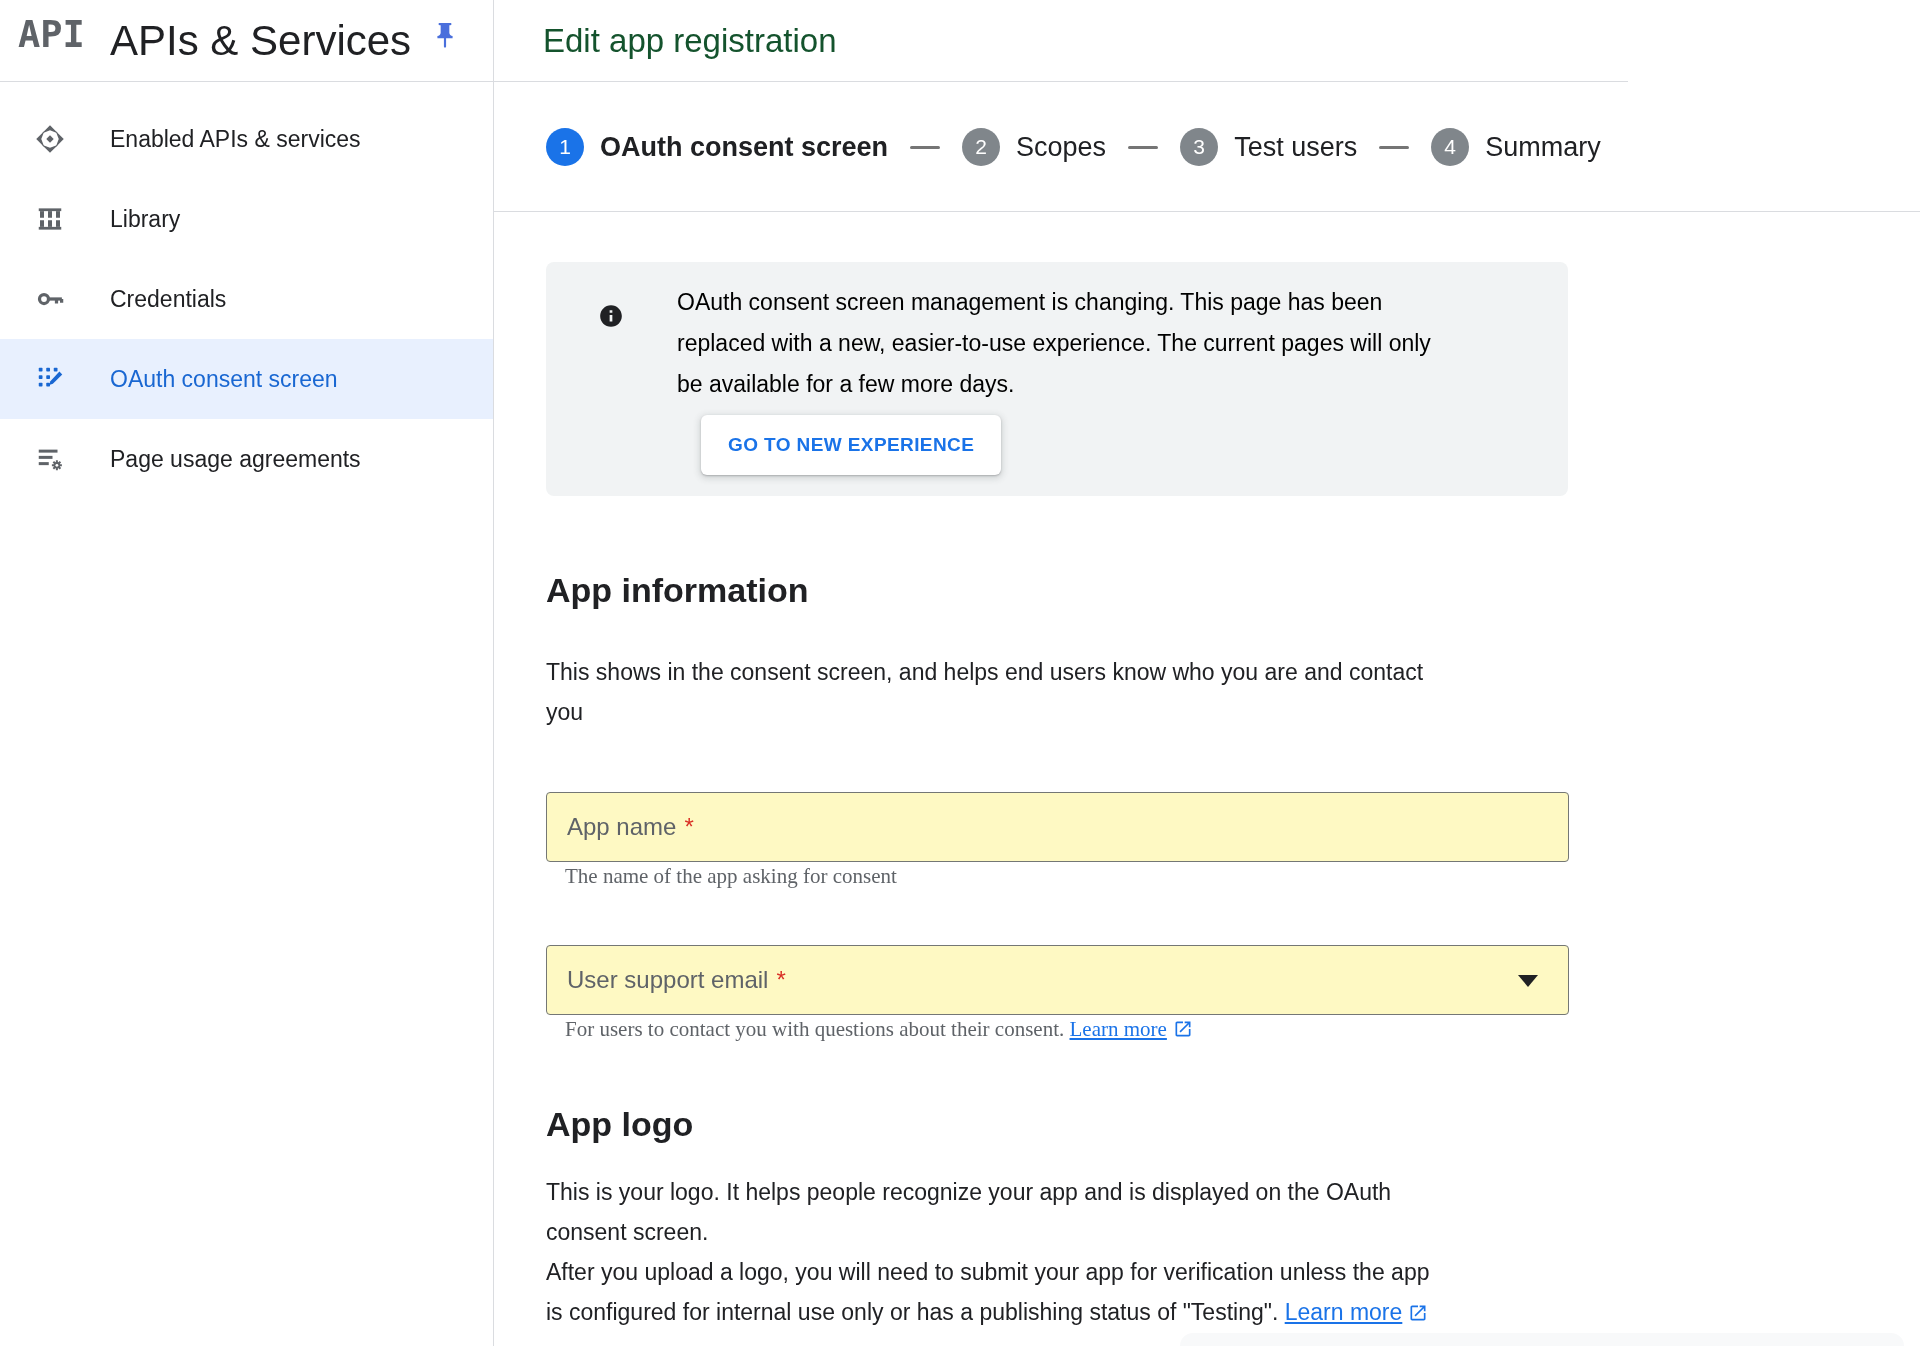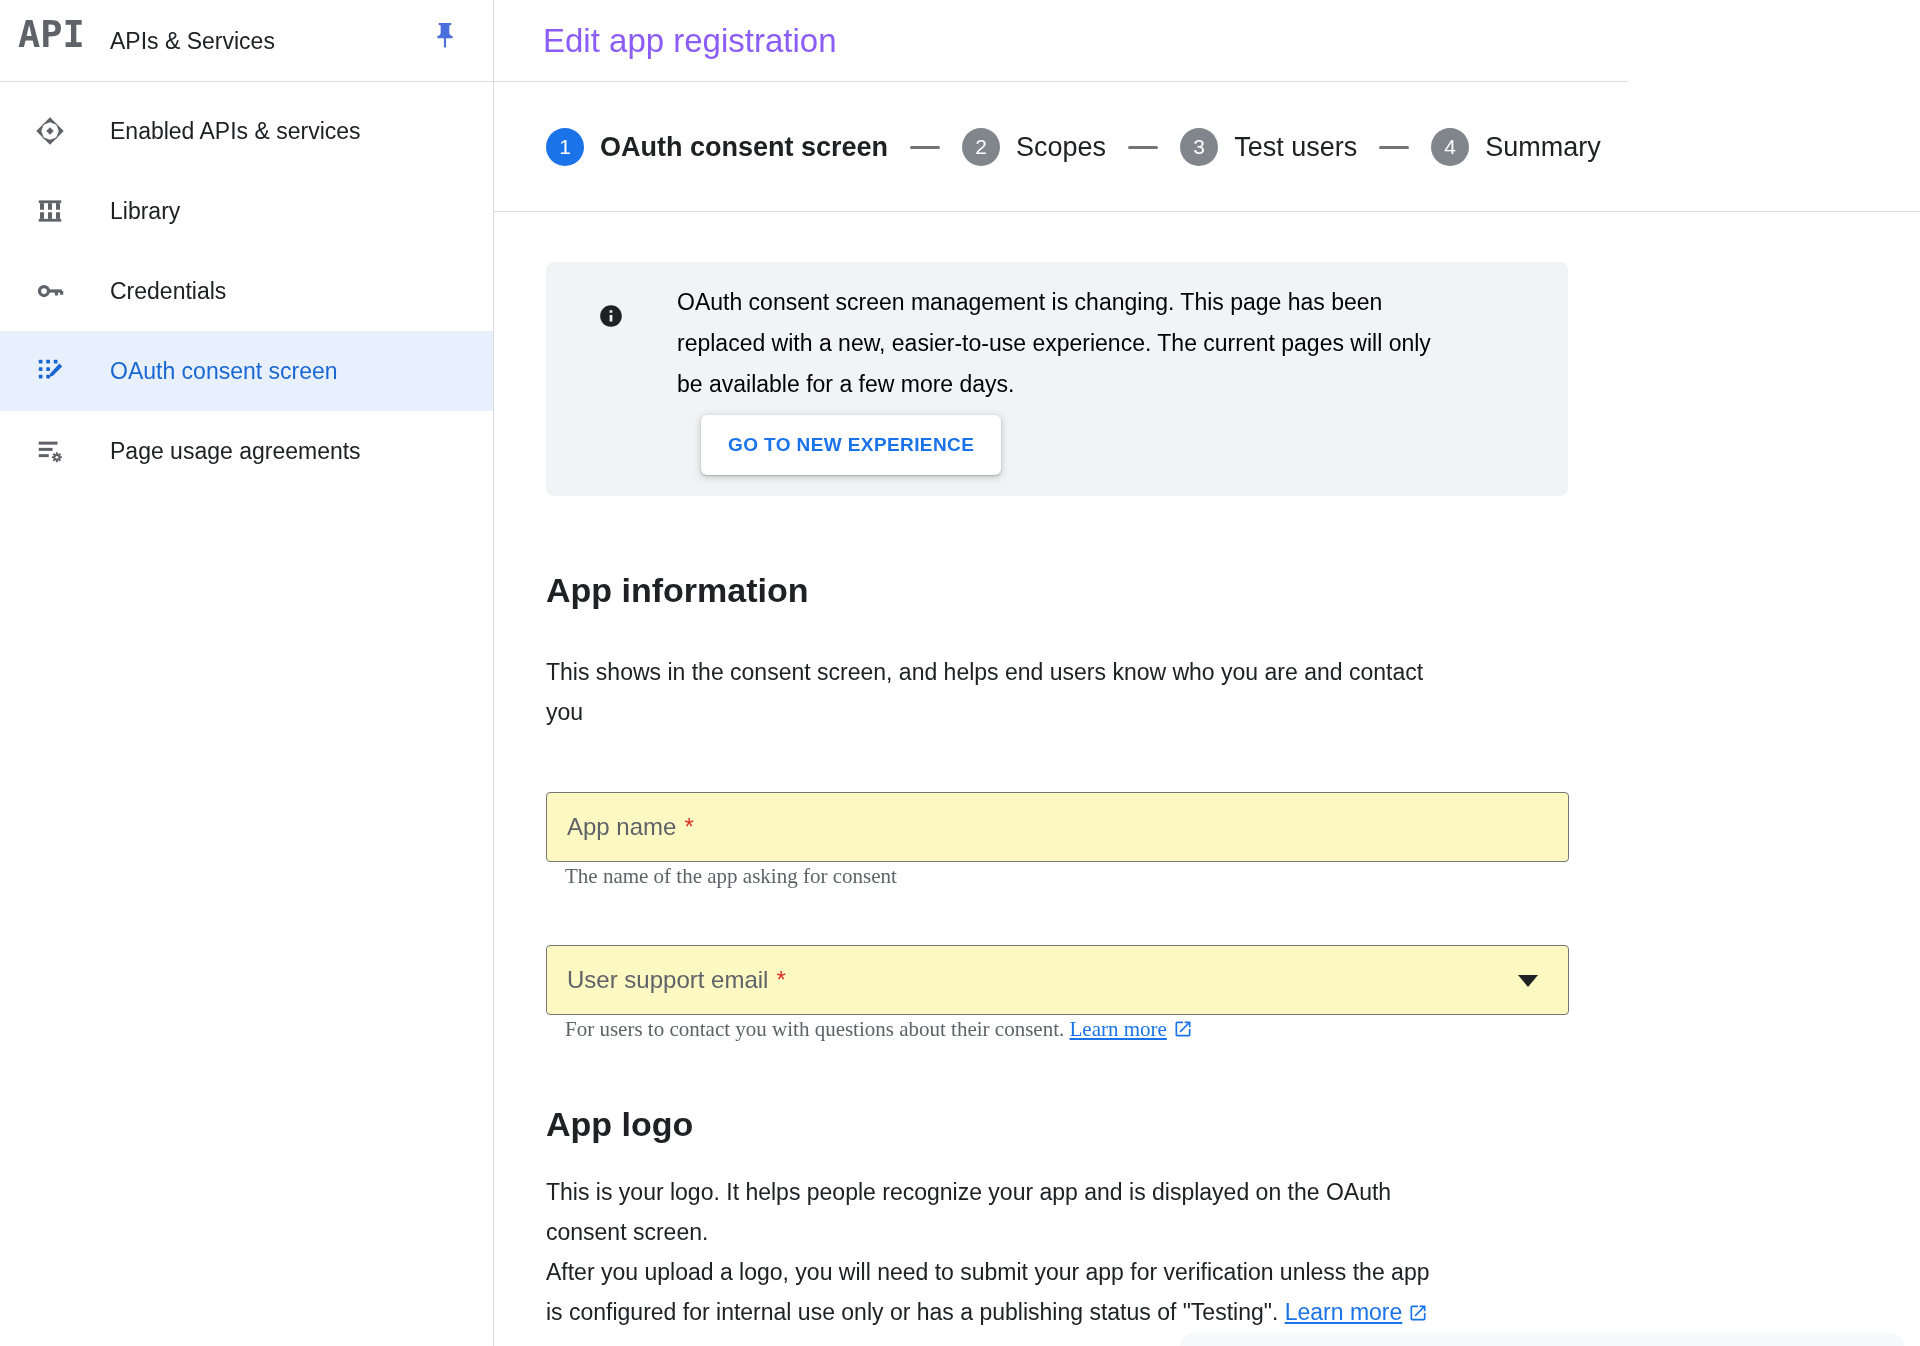--- a/index.html
+++ b/index.html
@@ -9,28 +9,28 @@
     background:#fff; color:#202124;
     font-family:"Liberation Sans", sans-serif;
   }
   
   .header { position:absolute; left:0; top:0; width:1628px; height:82px;
     background:#fff; border-bottom:1px solid #dadce0; z-index:3; }
   .api-logo { position:absolute; left:18px; top:13px;
     font-family:"DejaVu Sans Mono", monospace; font-weight:bold;
     font-size:37px; color:#5f6368; letter-spacing:0; }
   .product-title { position:absolute; left:110px; top:0; height:82px; line-height:82px;
-    font-size:23px; color:#202124; white-space:nowrap; }
+    font-size:42px; color:#202124; white-space:nowrap; }
   .pin { position:absolute; left:432px; top:19px; width:26px; height:34px; cursor:pointer; }
   .page-title { position:absolute; left:543px; top:0; height:82px; line-height:82px;
-    font-size:33px; color:#8b5cf6; white-space:nowrap; }
+    font-size:33px; color:#14532d; white-space:nowrap; }
   .vdivider { position:absolute; left:493px; top:0; bottom:0; width:1px; background:#dadce0; z-index:4; }
 
   
-  .sidebar { position:absolute; left:0; top:83px; width:493px; bottom:0; padding-top:8px; background:#fff; }
+  .sidebar { position:absolute; left:0; top:83px; width:493px; bottom:0; padding-top:16px; background:#fff; }
   .nav-item { height:80px; display:flex; align-items:center; cursor:pointer; }
   .nav-item.selected { background:#e8f0fe; }
   .nav-icon { width:30px; height:30px; margin-left:35px; flex:0 0 30px; }
   .nav-label { margin-left:45px; font-size:23px; color:#202124; white-space:nowrap; }
   .nav-item.selected .nav-label { color:#1967d2; }
 
   
   .main { position:absolute; left:494px; top:83px; right:0; bottom:0; background:#fff; }
   .stepper { height:129px; border-bottom:1px solid #dadce0; display:flex; align-items:center;
     padding-left:52px; }

